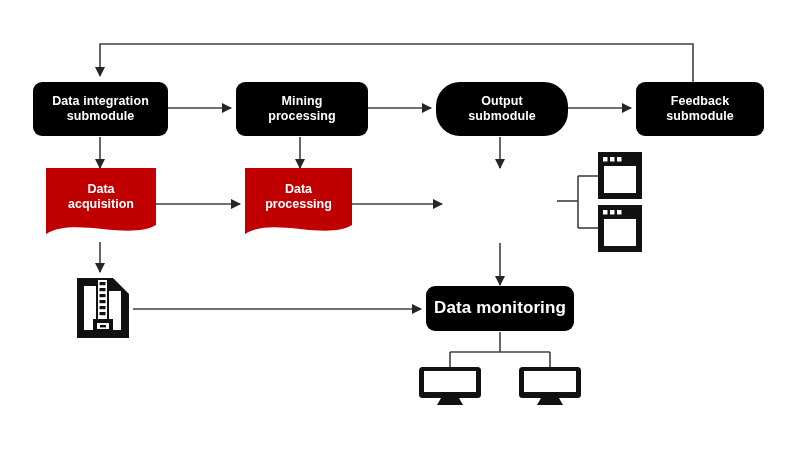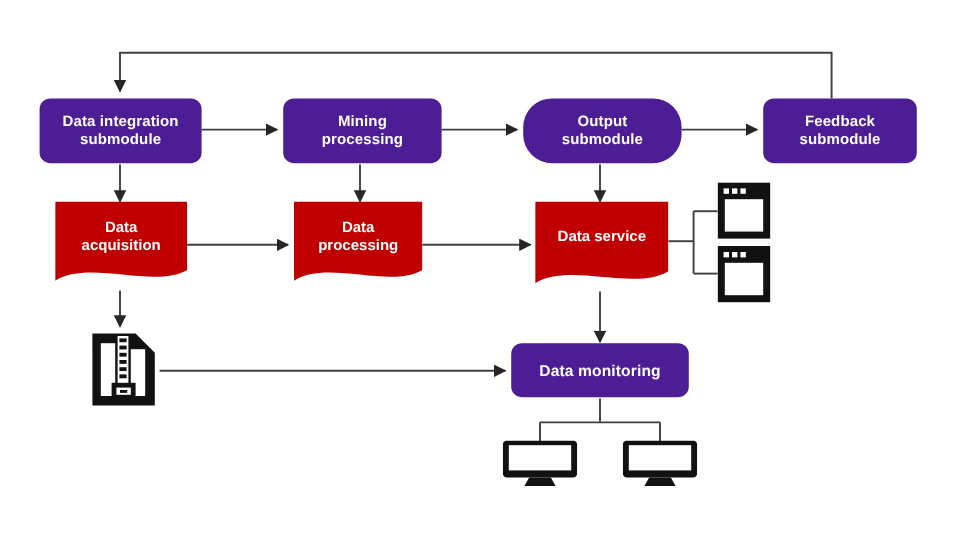--- a/index.html
+++ b/index.html
@@ -23,21 +23,21 @@
     height: 453px;
     pointer-events: none;
   }
   .node {
     position: absolute;
     box-sizing: border-box;
   }
   
   .rbox {
     border-radius: 9px;
-    background: #4c1d95;
+    background: #000000;
     color: #ffffff;
     display: flex;
     align-items: center;
     justify-content: center;
     text-align: center;
     font-weight: bold;
     font-size: 12.5px;
     line-height: 1.22;
     letter-spacing: 0.1px;
   }
@@ -153,28 +153,22 @@
   </div>
 
   <div class="docshape" style="left:245px; top:168px; width:107px; height:74px;">
     <svg viewBox="0 0 107 74" preserveAspectRatio="none" xmlns="http://www.w3.org/2000/svg">
       <path d="M0,0 L107,0 L107,57 C80,73 27,48 0,66 Z" fill="#C00000"></path>
     </svg>
     <div class="doctext">Data
 processing</div>
   </div>
 
-  <div class="docshape" style="left:446px; top:168px; width:111px; height:76px;">
-    <svg viewBox="0 0 111 76" preserveAspectRatio="none" xmlns="http://www.w3.org/2000/svg">
-      <path d="M0,0 L111,0 L111,58 C83,75 28,50 0,68 Z" fill="#C00000"></path>
-    </svg>
-    <div class="doctext">Data service</div>
-  </div>
-
-  <div class="node rbox" style="left:426px; top:286px; width:148px; height:45px; font-size:13px;">
+
+  <div class="node rbox" style="left:426px; top:286px; width:148px; height:45px; font-size:17px;">
     <span class="rbox-label">Data monitoring</span>
   </div>
 
   <div class="icon-wrap" style="left:75px; top:277px; width:56px; height:62px;">
     <svg viewBox="0 0 56 62" xmlns="http://www.w3.org/2000/svg">
       <path d="M2,1 H38 L54,17 V61 H2 Z" fill="#111111"></path>
       <rect x="9" y="9" width="12" height="44" fill="#ffffff"></rect>
       <rect x="34" y="14" width="12" height="39" fill="#ffffff"></rect>
       <rect x="23" y="3" width="9" height="50" fill="#ffffff"></rect>
       <g fill="#111111">

